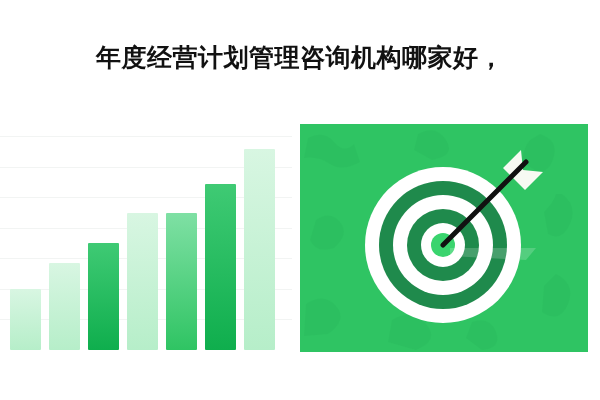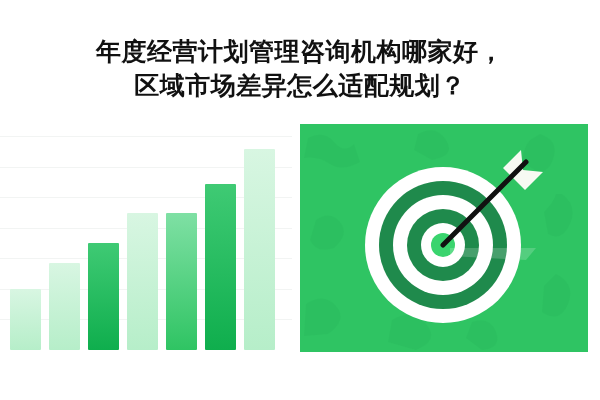--- a/index.html
+++ b/index.html
@@ -15,21 +15,21 @@
     width: 600px;
     height: 400px;
     background: #ffffff;
     overflow: hidden;
   }
 
   
   .title-block {
     position: absolute;
     left: 0;
-    top: 34px;
+    top: 40px;
     width: 600px;
     text-align: center;
     color: #111111;
     font-weight: 700;
     font-size: 25px;
     line-height: 34px;
     letter-spacing: 0.5px;
   }
   .title-line {
     display: block;
@@ -90,21 +90,20 @@
     top: 0;
   }
 </style>
 </head>
 <body>
 
 <div id="stage">
 
   <div class="title-block" style="color: rgb(17, 17, 17);">
     <span class="title-line">年度经营计划管理咨询机构哪家好，</span>
-    <span class="title-line">区域市场差异怎么适配规划？</span>
   </div>
 
   <div class="chart-area">
     <div class="gridlines">
         <div class="gridline" style="top: 187.48px; background: rgb(242, 244, 243);"></div>
         <div class="gridline" style="top: 156.96px; background: rgb(242, 244, 243);"></div>
         <div class="gridline" style="top: 126.44px; background: rgb(242, 244, 243);"></div>
         <div class="gridline" style="top: 95.92px; background: rgb(242, 244, 243);"></div>
         <div class="gridline" style="top: 65.4px; background: rgb(242, 244, 243);"></div>
         <div class="gridline" style="top: 34.88px; background: rgb(242, 244, 243);"></div>

